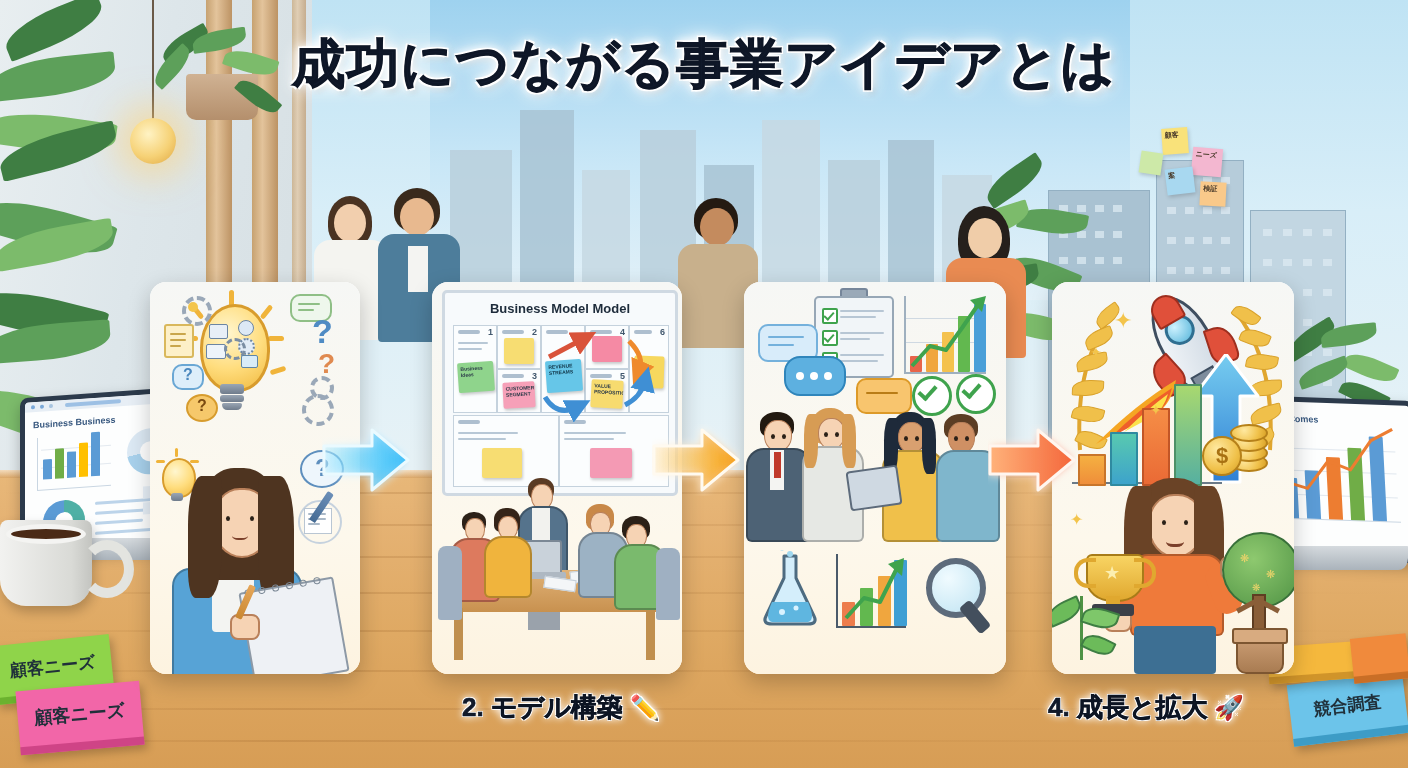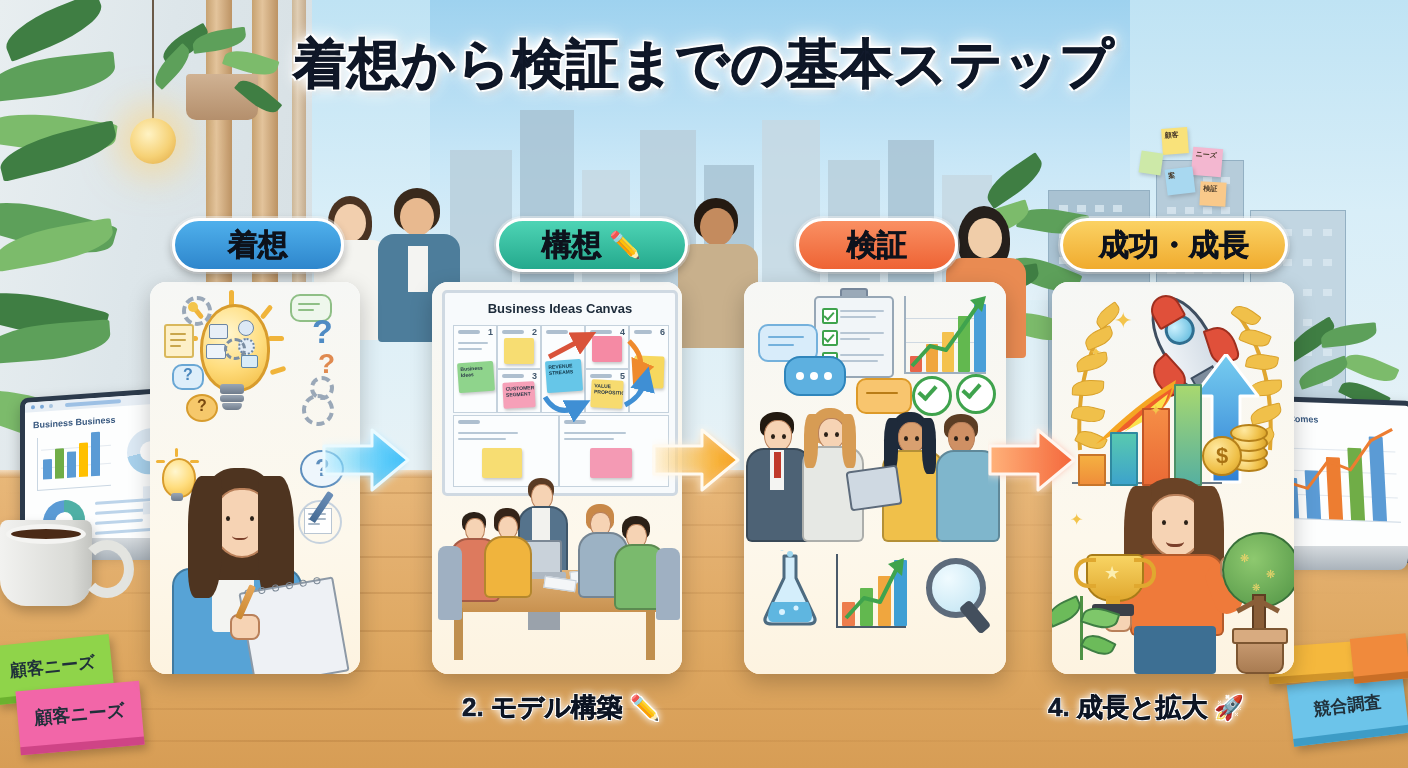--- a/index.html
+++ b/index.html
@@ -479,38 +479,23 @@
   <div class="note" style="left:18px;top:686px;width:124px;height:56px;background:#f266a8;border-bottom:8px solid #cf4486;transform:rotate(-5deg);font-size:18px;">
     <span>顧客ニーズ</span>
   </div>
   <div class="note" style="left:1290px;top:678px;width:116px;height:54px;background:#6cc4ea;border-bottom:8px solid #3d9cc6;transform:rotate(-7deg);font-size:17px;">
     <span>競合調査</span>
   </div>
   <div class="note" style="left:1268px;top:644px;width:96px;height:30px;background:#f5b83d;border-bottom:7px solid #d0942a;transform:rotate(-4deg);"></div>
   <div class="note" style="left:1352px;top:636px;width:56px;height:38px;background:#f08a3c;border-bottom:7px solid #c96e26;transform:rotate(-6deg);"></div>
 
   <div class="title">
-    <span class="tl">着想から検証までの基本ステップ</span>
-  </div>
-
-  <div class="badges">
-    <div class="badge" style="left:172px;width:172px;background:linear-gradient(180deg,#4fb0ec,#2e86cc);">
-      <span>着想</span>
-    </div>
-    <div class="badge" style="left:496px;width:192px;background:linear-gradient(180deg,#4ed4b5,#24a98d);">
-      <span>構想</span>
-      <span class="emo">✏️</span>
-    </div>
-    <div class="badge" style="left:796px;width:162px;background:linear-gradient(180deg,#fa9063,#ee6334);">
-      <span>検証</span>
-    </div>
-    <div class="badge" style="left:1060px;width:228px;background:linear-gradient(180deg,#fbd264,#f0ab2e);">
-      <span>成功・成長</span>
-    </div>
-  </div>
+    <span class="tl">成功につながる事業アイデアとは</span>
+  </div>
+
 
   <div class="panel" style="left:150px;width:210px;">
     <div class="panel-bg"></div>
 
     <div>
       <div class="ray" style="left:79px;top:8px;width:5px;height:18px;"></div>
       <div class="ray" style="left:45px;top:22px;width:5px;height:16px;transform:rotate(-38deg);"></div>
       <div class="ray" style="left:114px;top:22px;width:5px;height:16px;transform:rotate(38deg);"></div>
       <div class="ray" style="left:32px;top:54px;width:16px;height:5px;"></div>
       <div class="ray" style="left:118px;top:54px;width:16px;height:5px;"></div>
@@ -593,21 +578,21 @@
 
       <div style="position:absolute;left:80px;top:332px;width:26px;height:22px;background:#f6d3b4;border:2px solid #b9805a;border-radius:8px;"></div>
       <div style="position:absolute;left:92px;top:302px;width:7px;height:36px;background:linear-gradient(#e6a75a,#c98731);transform:rotate(24deg);border-radius:2px;"></div>
     </div>
   </div>
 
   <div class="panel wide" style="left:432px;width:250px;">
     <div class="panel-bg"></div>
 
     <div class="board" style="left:10px;top:8px;width:230px;height:200px;">
-      <div class="board-title" style="top:8px;font-size:13px;">Business Ideas Canvas</div>
+      <div class="board-title" style="top:8px;font-size:13px;">Business Model Model</div>
 
       <div class="cell" style="left:8px;top:32px;width:42px;height:86px;">
         <span class="bar"></span>
           <span class="num">1</span>
         <div class="miniline" style="left:4px;top:16px;width:30px;background:#b8c8d6;"></div>
         <div class="miniline" style="left:4px;top:22px;width:24px;background:#b8c8d6;"></div>
         <div class="stickey" style="left:4px;top:36px;width:36px;height:30px;background:#8fd48c;transform:rotate(-4deg);">Business Ideas</div>
       </div>
       <div class="cell" style="left:52px;top:32px;width:42px;height:42px;">
         <span class="bar"></span>

